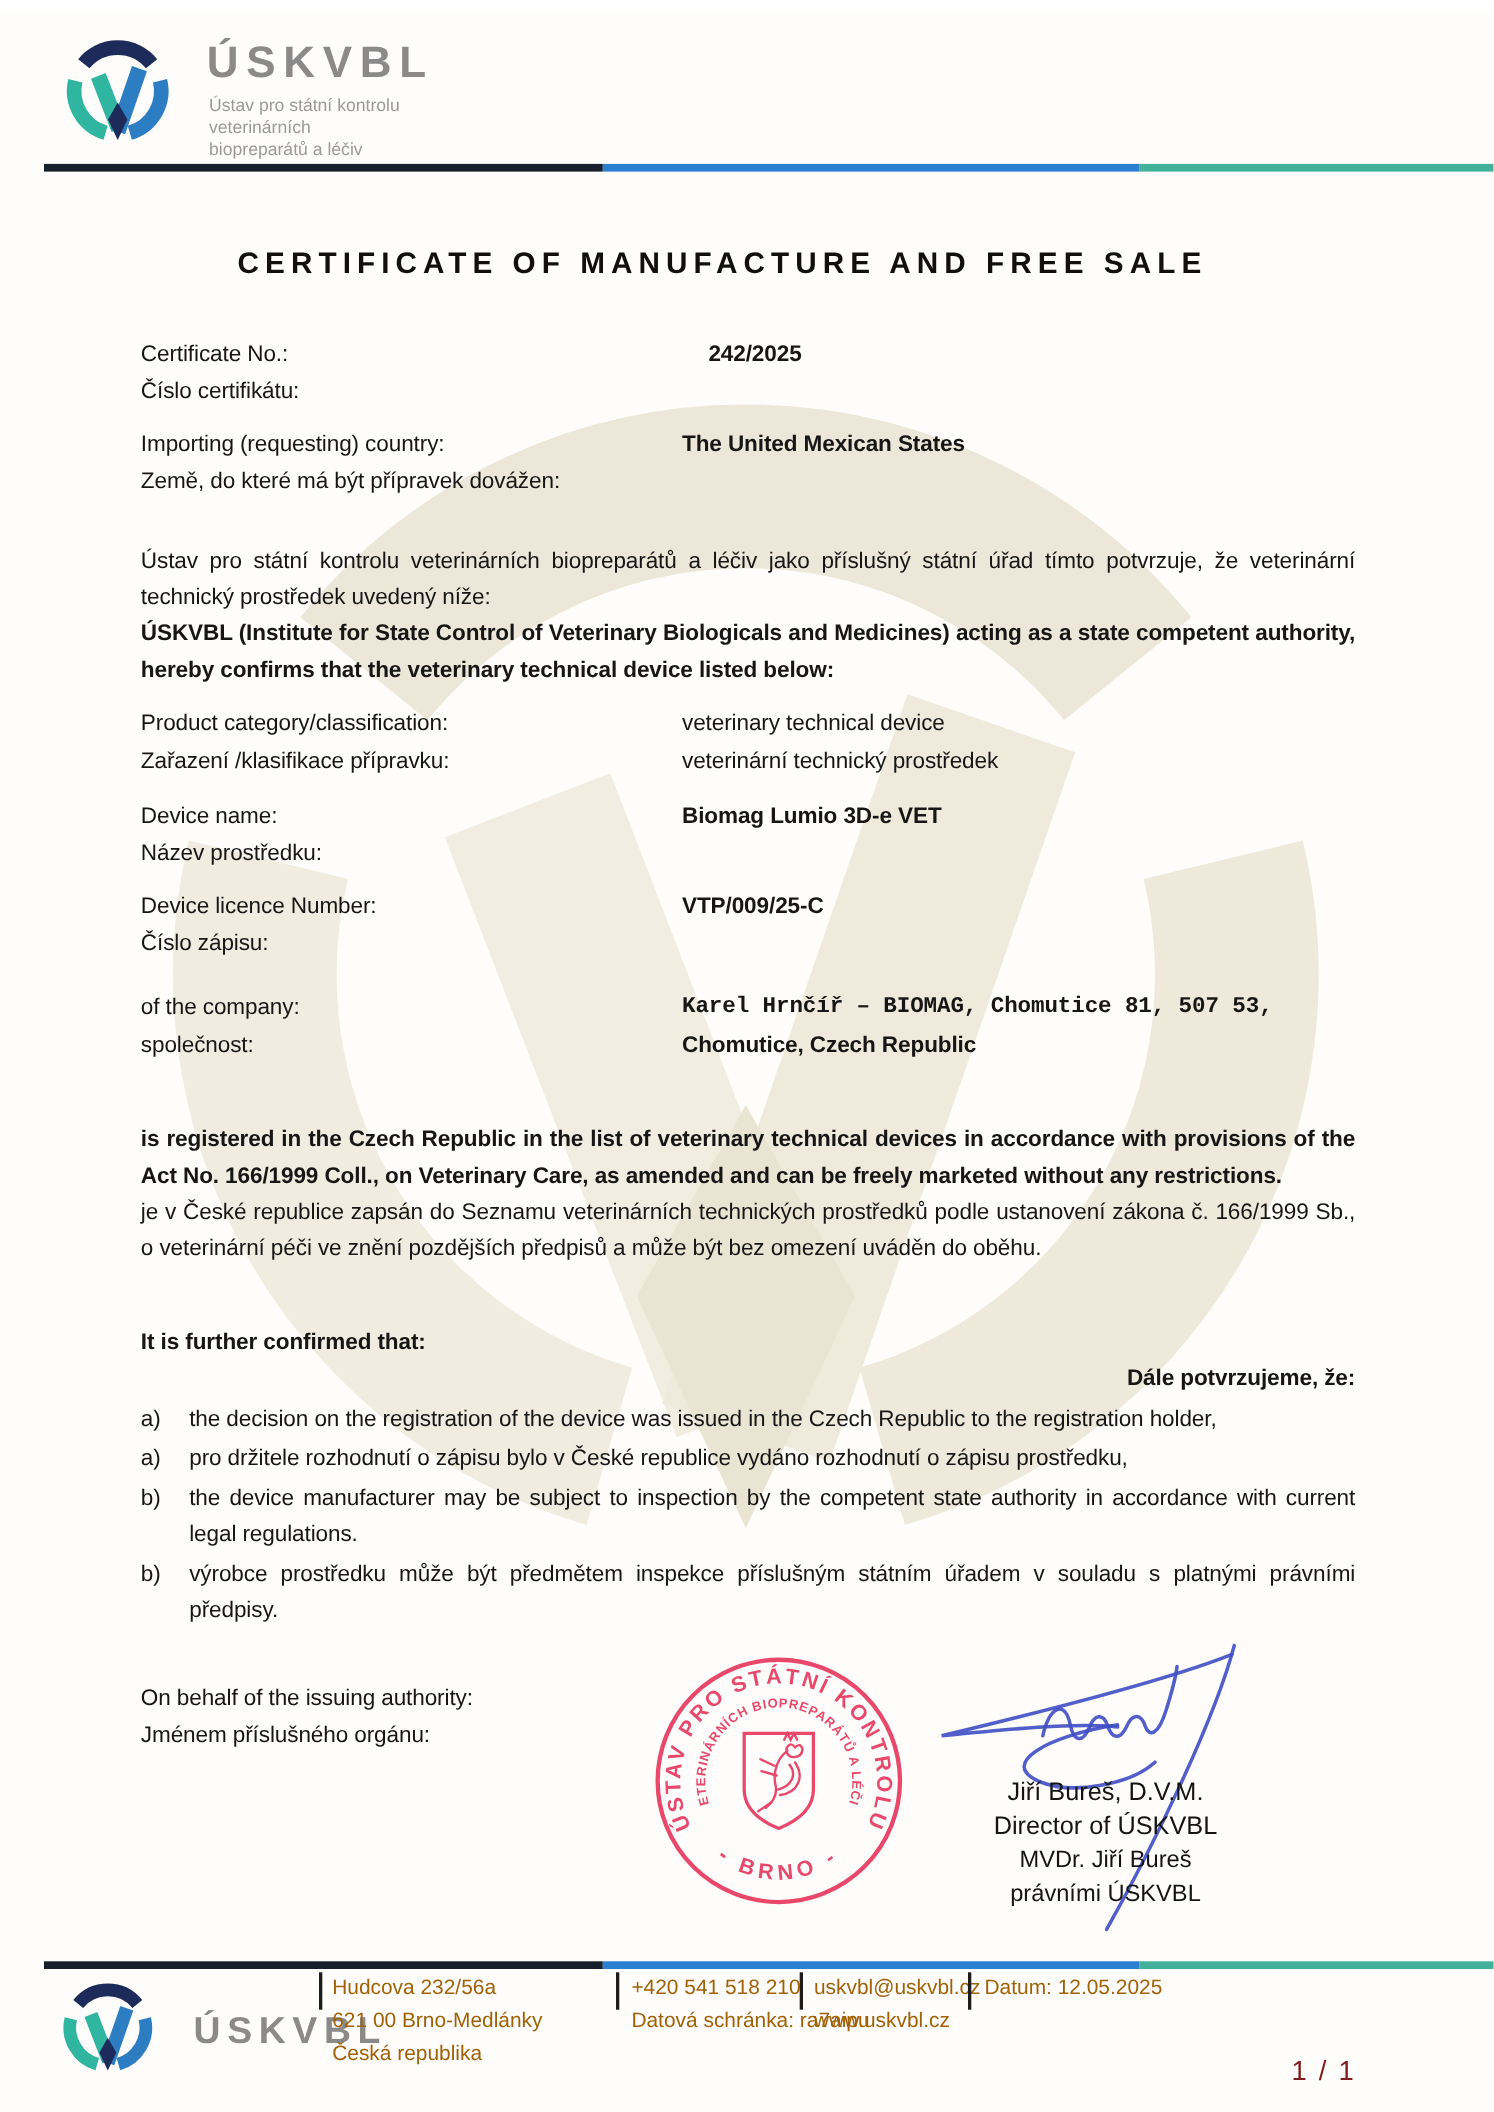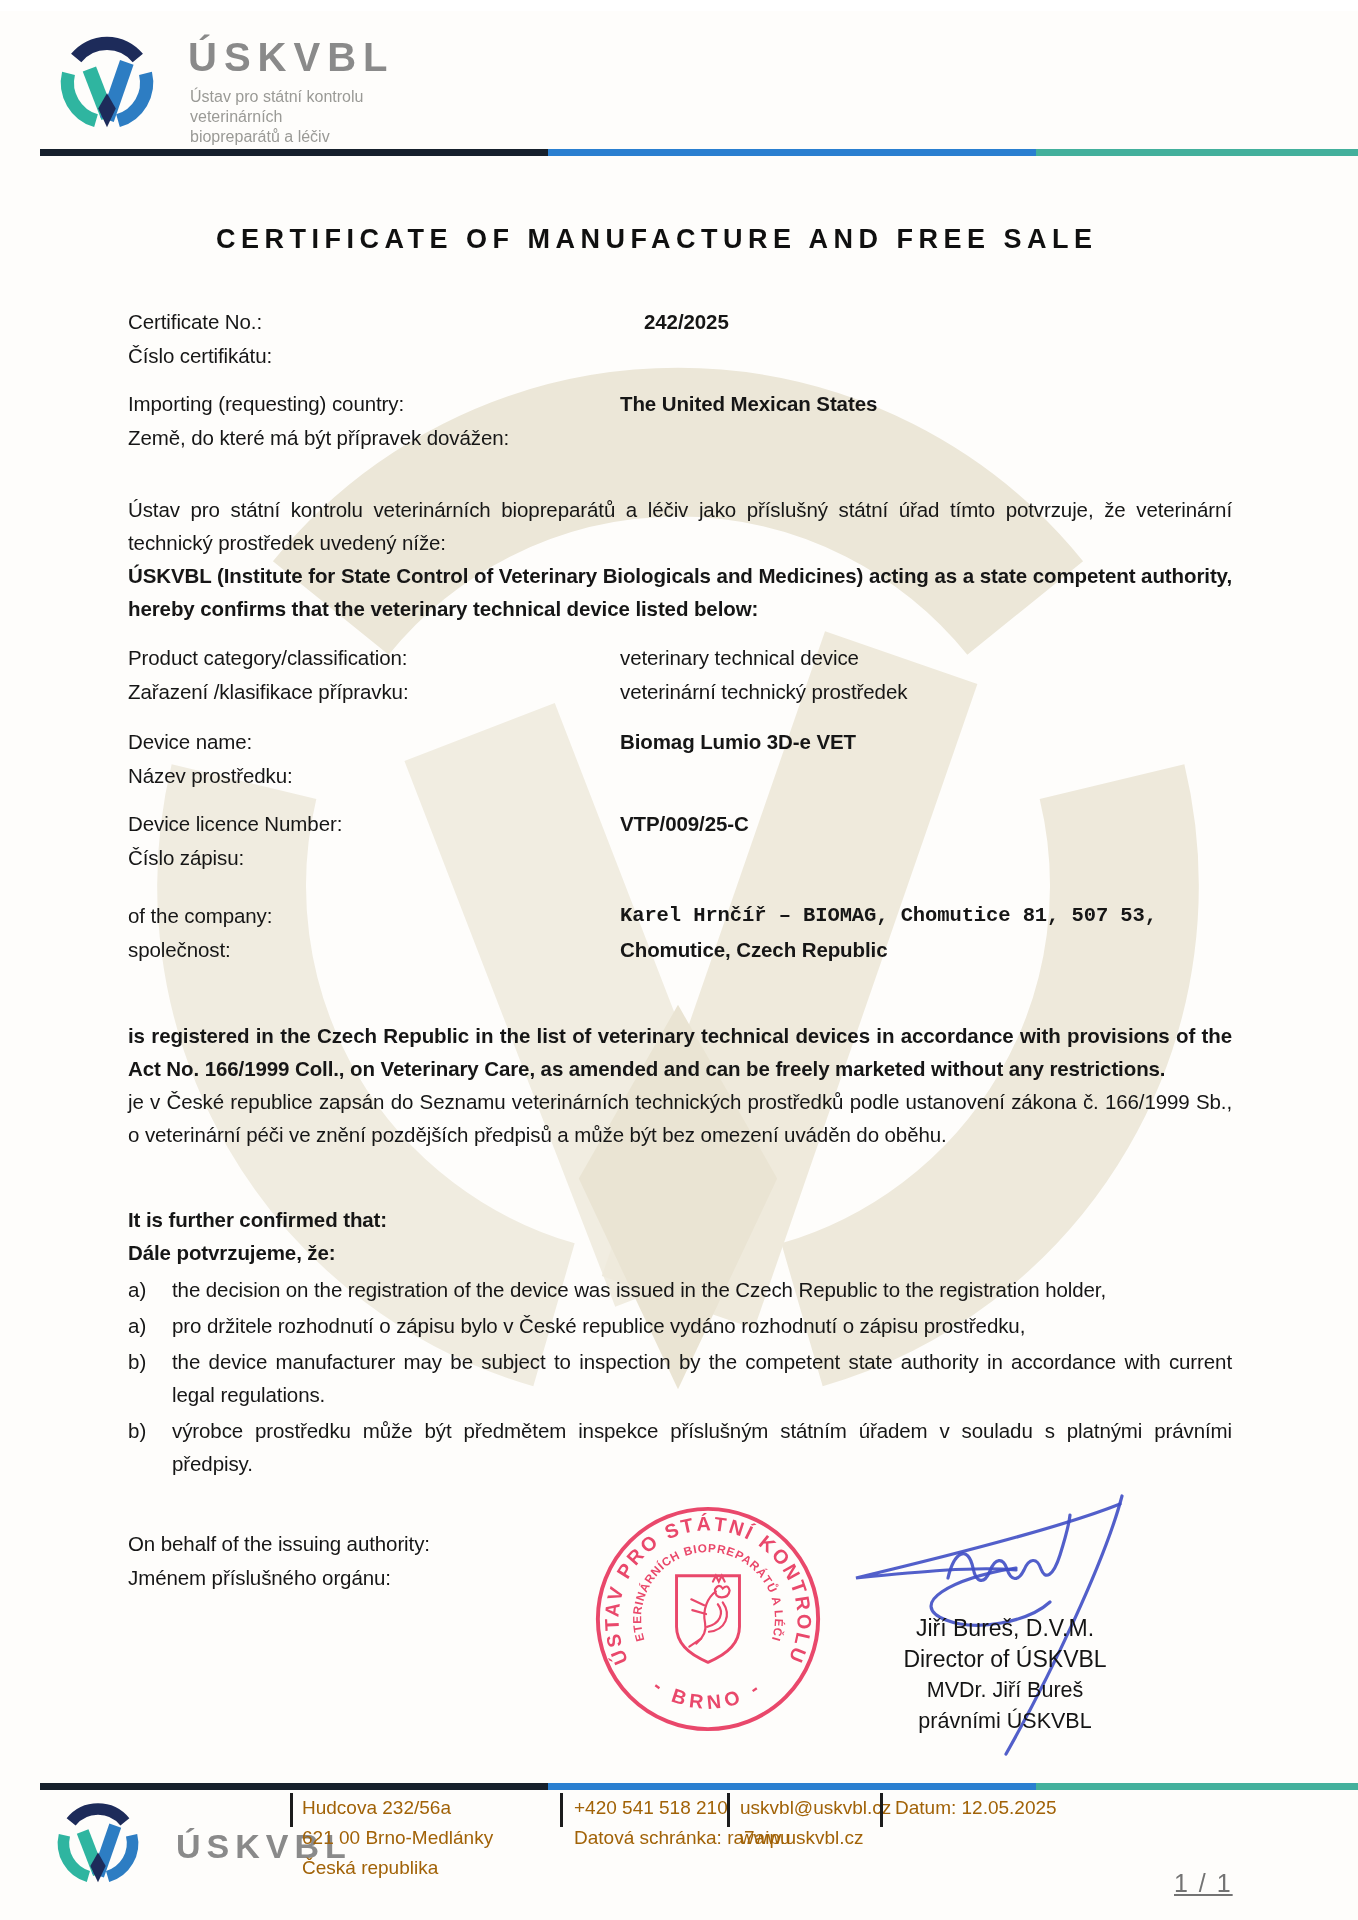--- a/index.html
+++ b/index.html
@@ -49,21 +49,21 @@
   
   .sig path{fill:none;stroke:#3f4ec4;stroke-width:3.2;stroke-linecap:round;opacity:.9;}
 
   .names{width:290px;text-align:center;color:#141414;}
   .names .n1{font-size:23px;line-height:31px;}
   .names .n2{font-size:21.5px;line-height:31px;}
 
   .fsep{width:3px;height:34px;background:#1c1c1c;}
   .fcol{color:#a16207;font-size:19px;line-height:30px;}
   .fwordmark{color:#8a8a8a;font-weight:bold;font-size:34px;letter-spacing:6px;}
-  .pageno{font-size:25px;color:#737373;letter-spacing:2px;text-decoration:underline;}
+  .pageno{font-size:25px;color:#7f1d1d;letter-spacing:2px;}
 </style>
 </head>
 <body>
 
 <div class="page">
 
   <svg class="abs logo-svg wm" style="left:58px;top:225px;" width="1240" height="1240" viewBox="0 0 100 100">
     <path class="arc arc-navy" d="M22,30 A36,36 0 0 1 78,30"></path>
     <path class="arc arc-teal" d="M15,44 A36,36 0 0 0 40,87"></path>
     <path class="arc arc-blue" d="M60,87 A36,36 0 0 0 85,44"></path>
@@ -162,21 +162,21 @@
     </div>
   </div>
 
   <div class="abs" style="left:128px;top:1008px;">
     <div class="para b">is registered in the Czech Republic in the list of veterinary technical devices in accordance with provisions of the Act No. 166/1999 Coll., on Veterinary Care, as amended and can be freely marketed without any restrictions.</div>
     <div class="para">je v České republice zapsán do Seznamu veterinárních technických prostředků podle ustanovení zákona č. 166/1999 Sb., o veterinární péči ve znění pozdějších předpisů a může být bez omezení uváděn do oběhu.</div>
   </div>
 
   <div class="abs" style="left:128px;top:1192px;">
     <div class="para b" style="text-align:left;">It is further confirmed that:</div>
-    <div class="para b" style="text-align:left;">Dále potvrzujeme, že:</div>
+    <div class="para b" style="text-align:right;">Dále potvrzujeme, že:</div>
   </div>
 
   <div class="abs" style="left:128px;top:1262px;">
     <div class="li">
       <div class="m">a)</div>
       <div class="tx">the decision on the registration of the device was issued in the Czech Republic to the registration holder,</div>
     </div>
     <div class="li">
       <div class="m">a)</div>
       <div class="tx">pro držitele rozhodnutí o zápisu bylo v České republice vydáno rozhodnutí o zápisu prostředku,</div>

